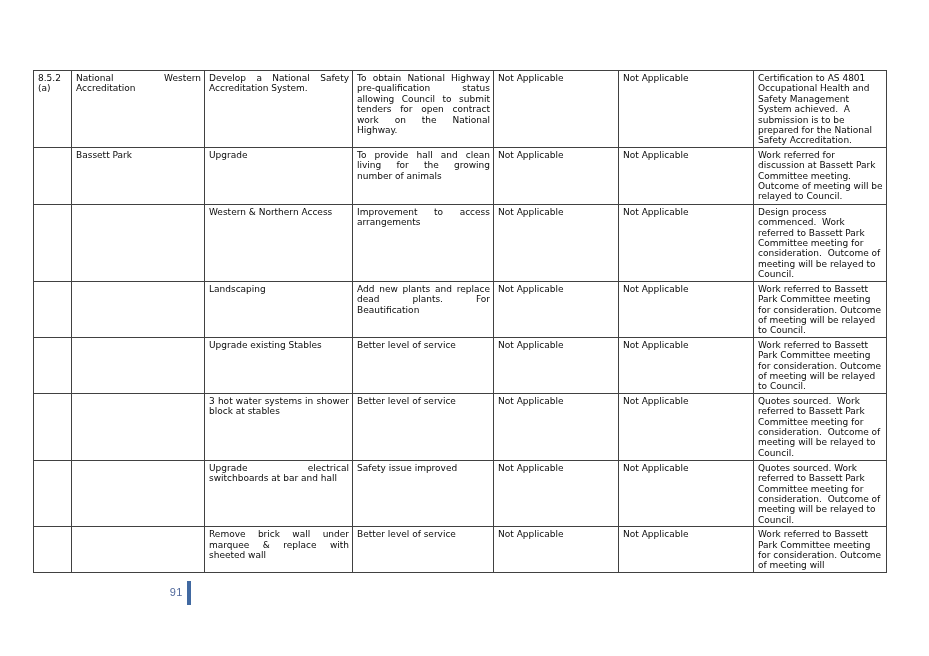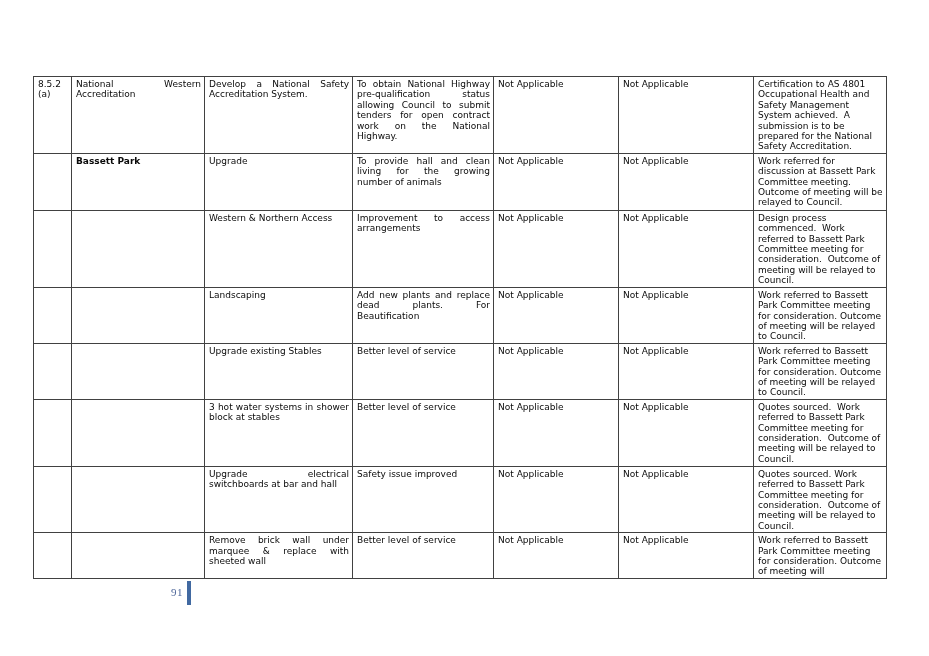--- a/index.html
+++ b/index.html
@@ -10,44 +10,44 @@
     font-family: "DejaVu Sans", sans-serif;
   }
   .page {
     position: relative;
     width: 929px; height: 656px;
     background: #ffffff;
     overflow: hidden;
   }
   table.doc-table {
     position: absolute;
-    left: 33px; top: 76px;
+    left: 33px; top: 70px;
     width: 853px;
     border-collapse: collapse;
     table-layout: fixed;
   }
   .doc-table td {
     border: 1px solid #414141;
     vertical-align: top;
     padding: 2px 3px 1px 4px;
     font-size: 9px;
     line-height: 10.4px;
     color: #0a0a0a;
     overflow: hidden;
     word-wrap: break-word;
   }
   .doc-table td.justify { text-align: justify; }
   .doc-table td.prewrap { white-space: pre-wrap; }
-  .doc-table td.bold { font-weight: bold; margin-left: 36px; }
+  .doc-table td.bold { font-weight: normal; margin-left: 36px; }
   .footer-pagenum {
     position: absolute;
     left: 158px; top: 586px;
     width: 25px;
     text-align: right;
-    font-family: Liberation Serif, serif;
+    font-family: Liberation Sans, sans-serif;
     font-size: 11px;
     letter-spacing: 0.5px;
   }
   .footer-bar {
     position: absolute;
     left: 187px; top: 581px;
     width: 4px; height: 24px;
   }
 </style>
 </head>

